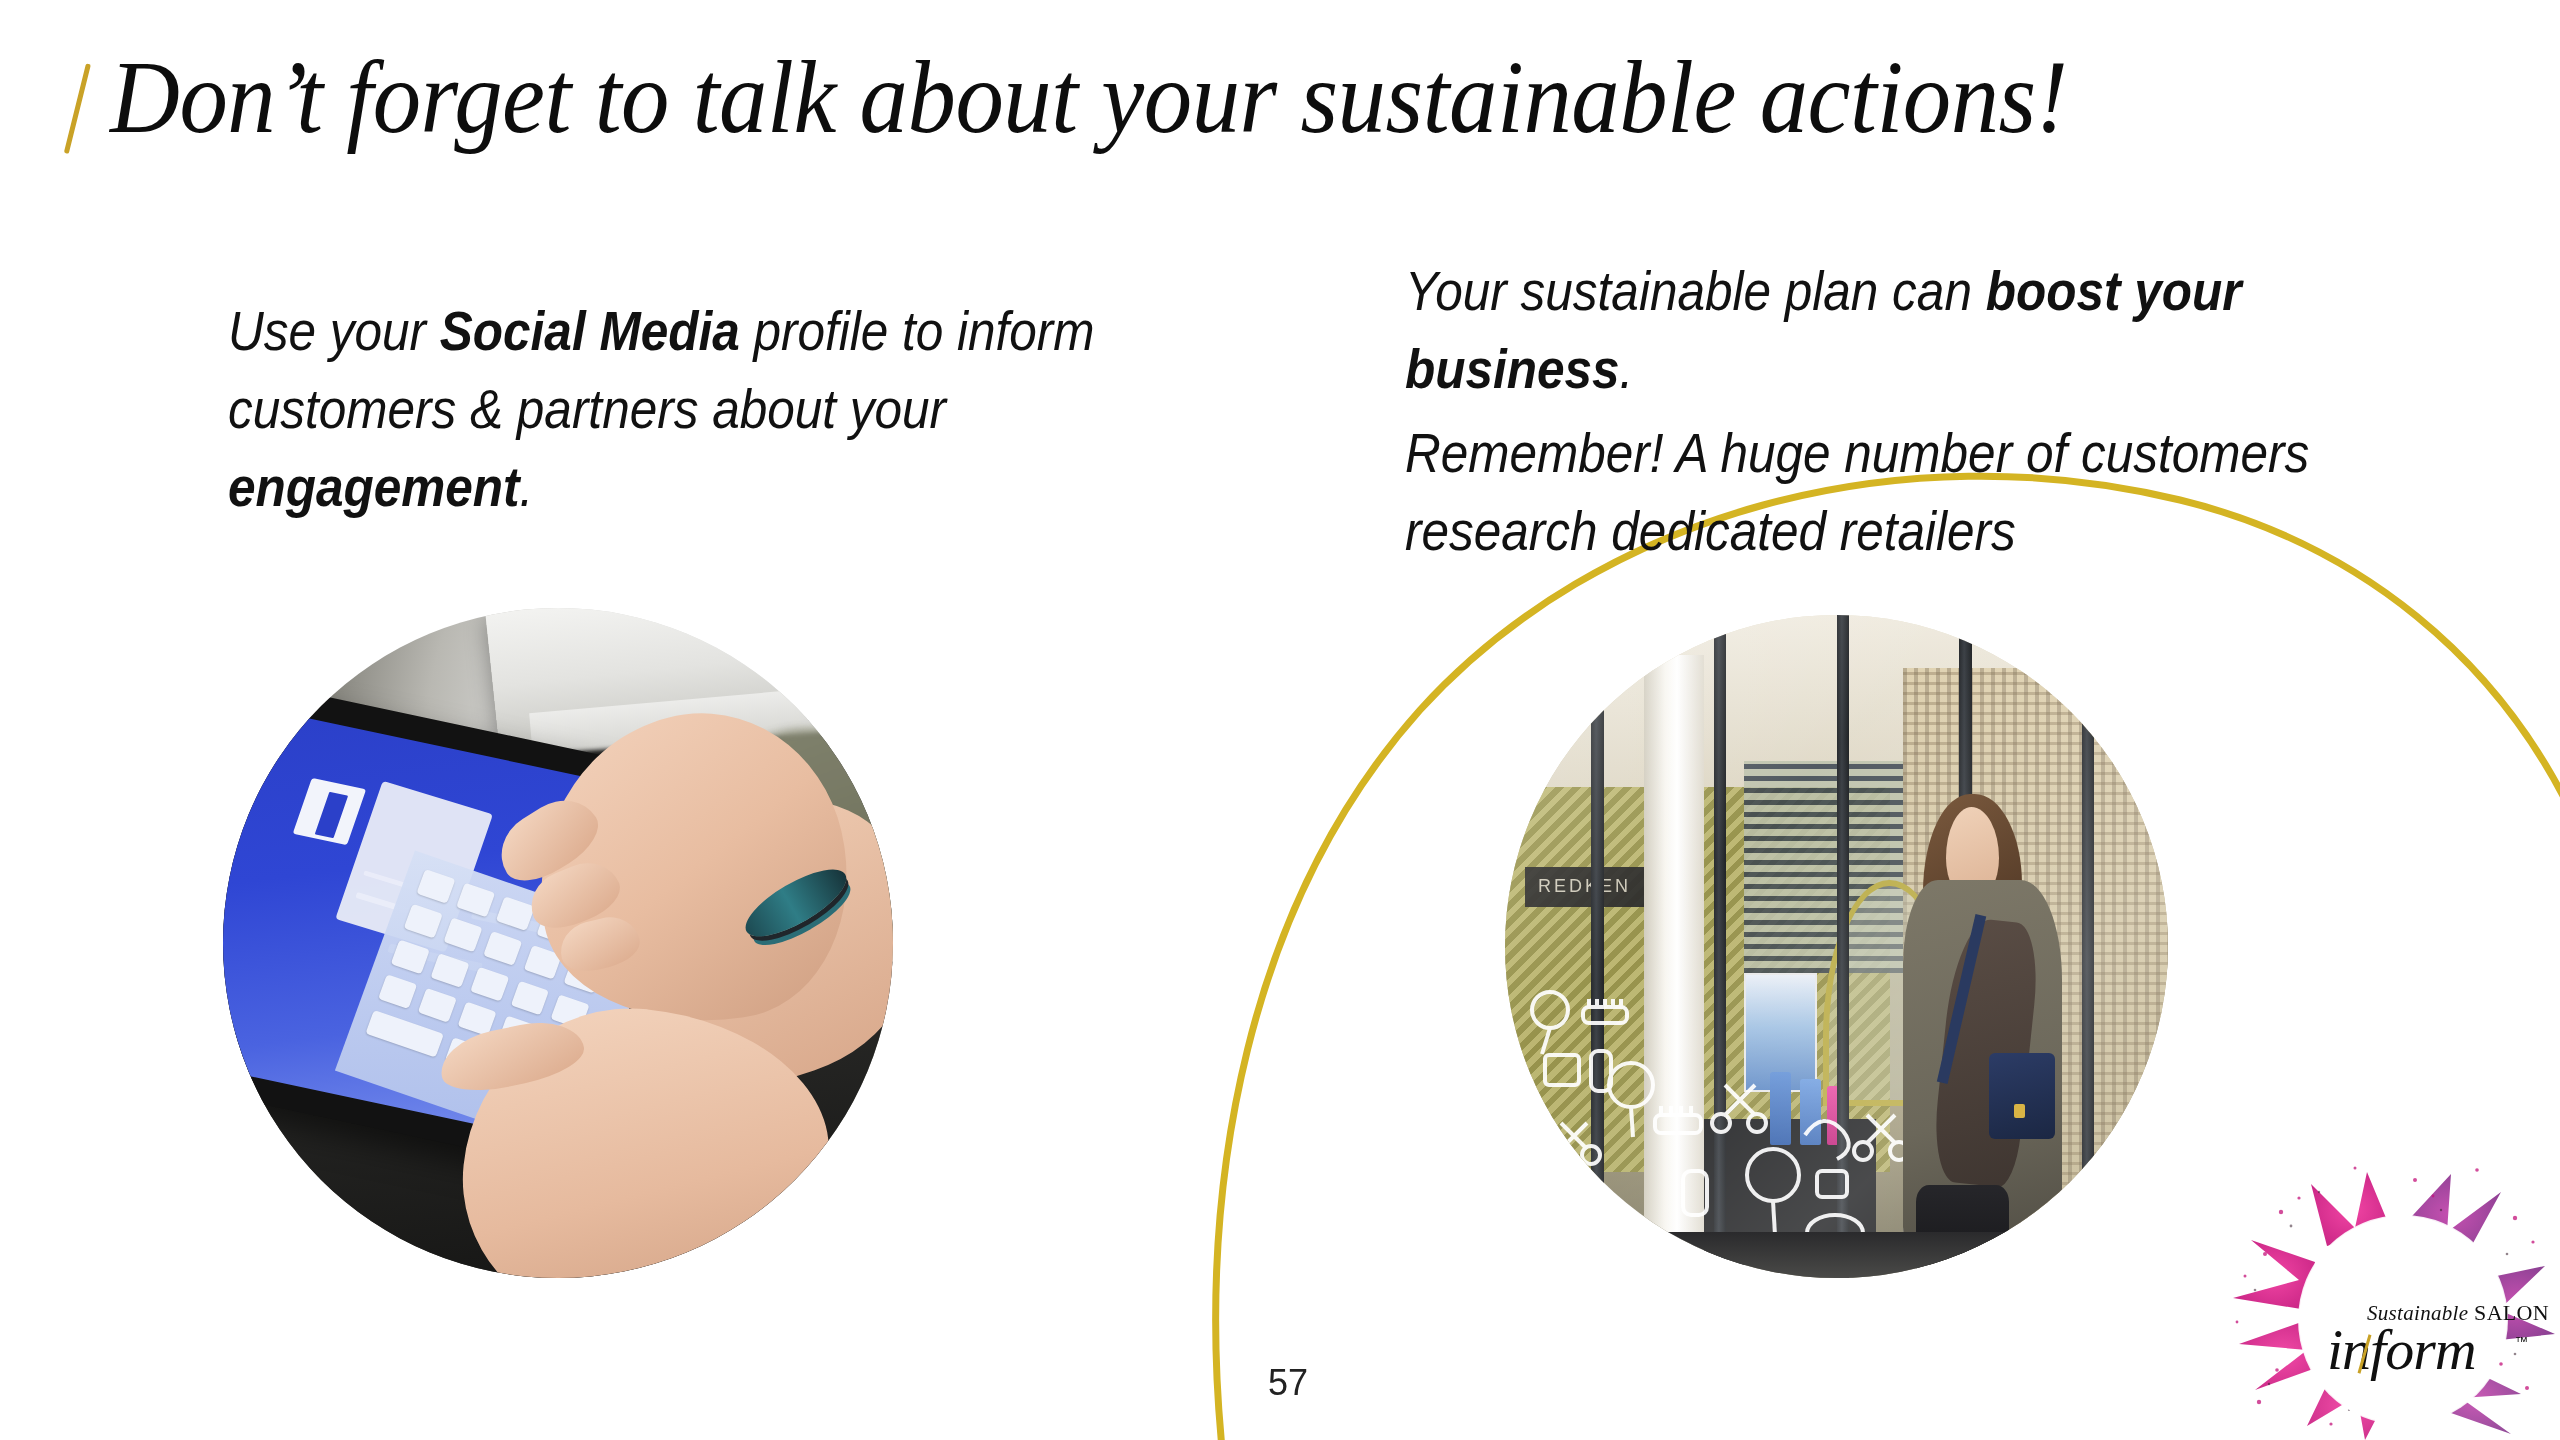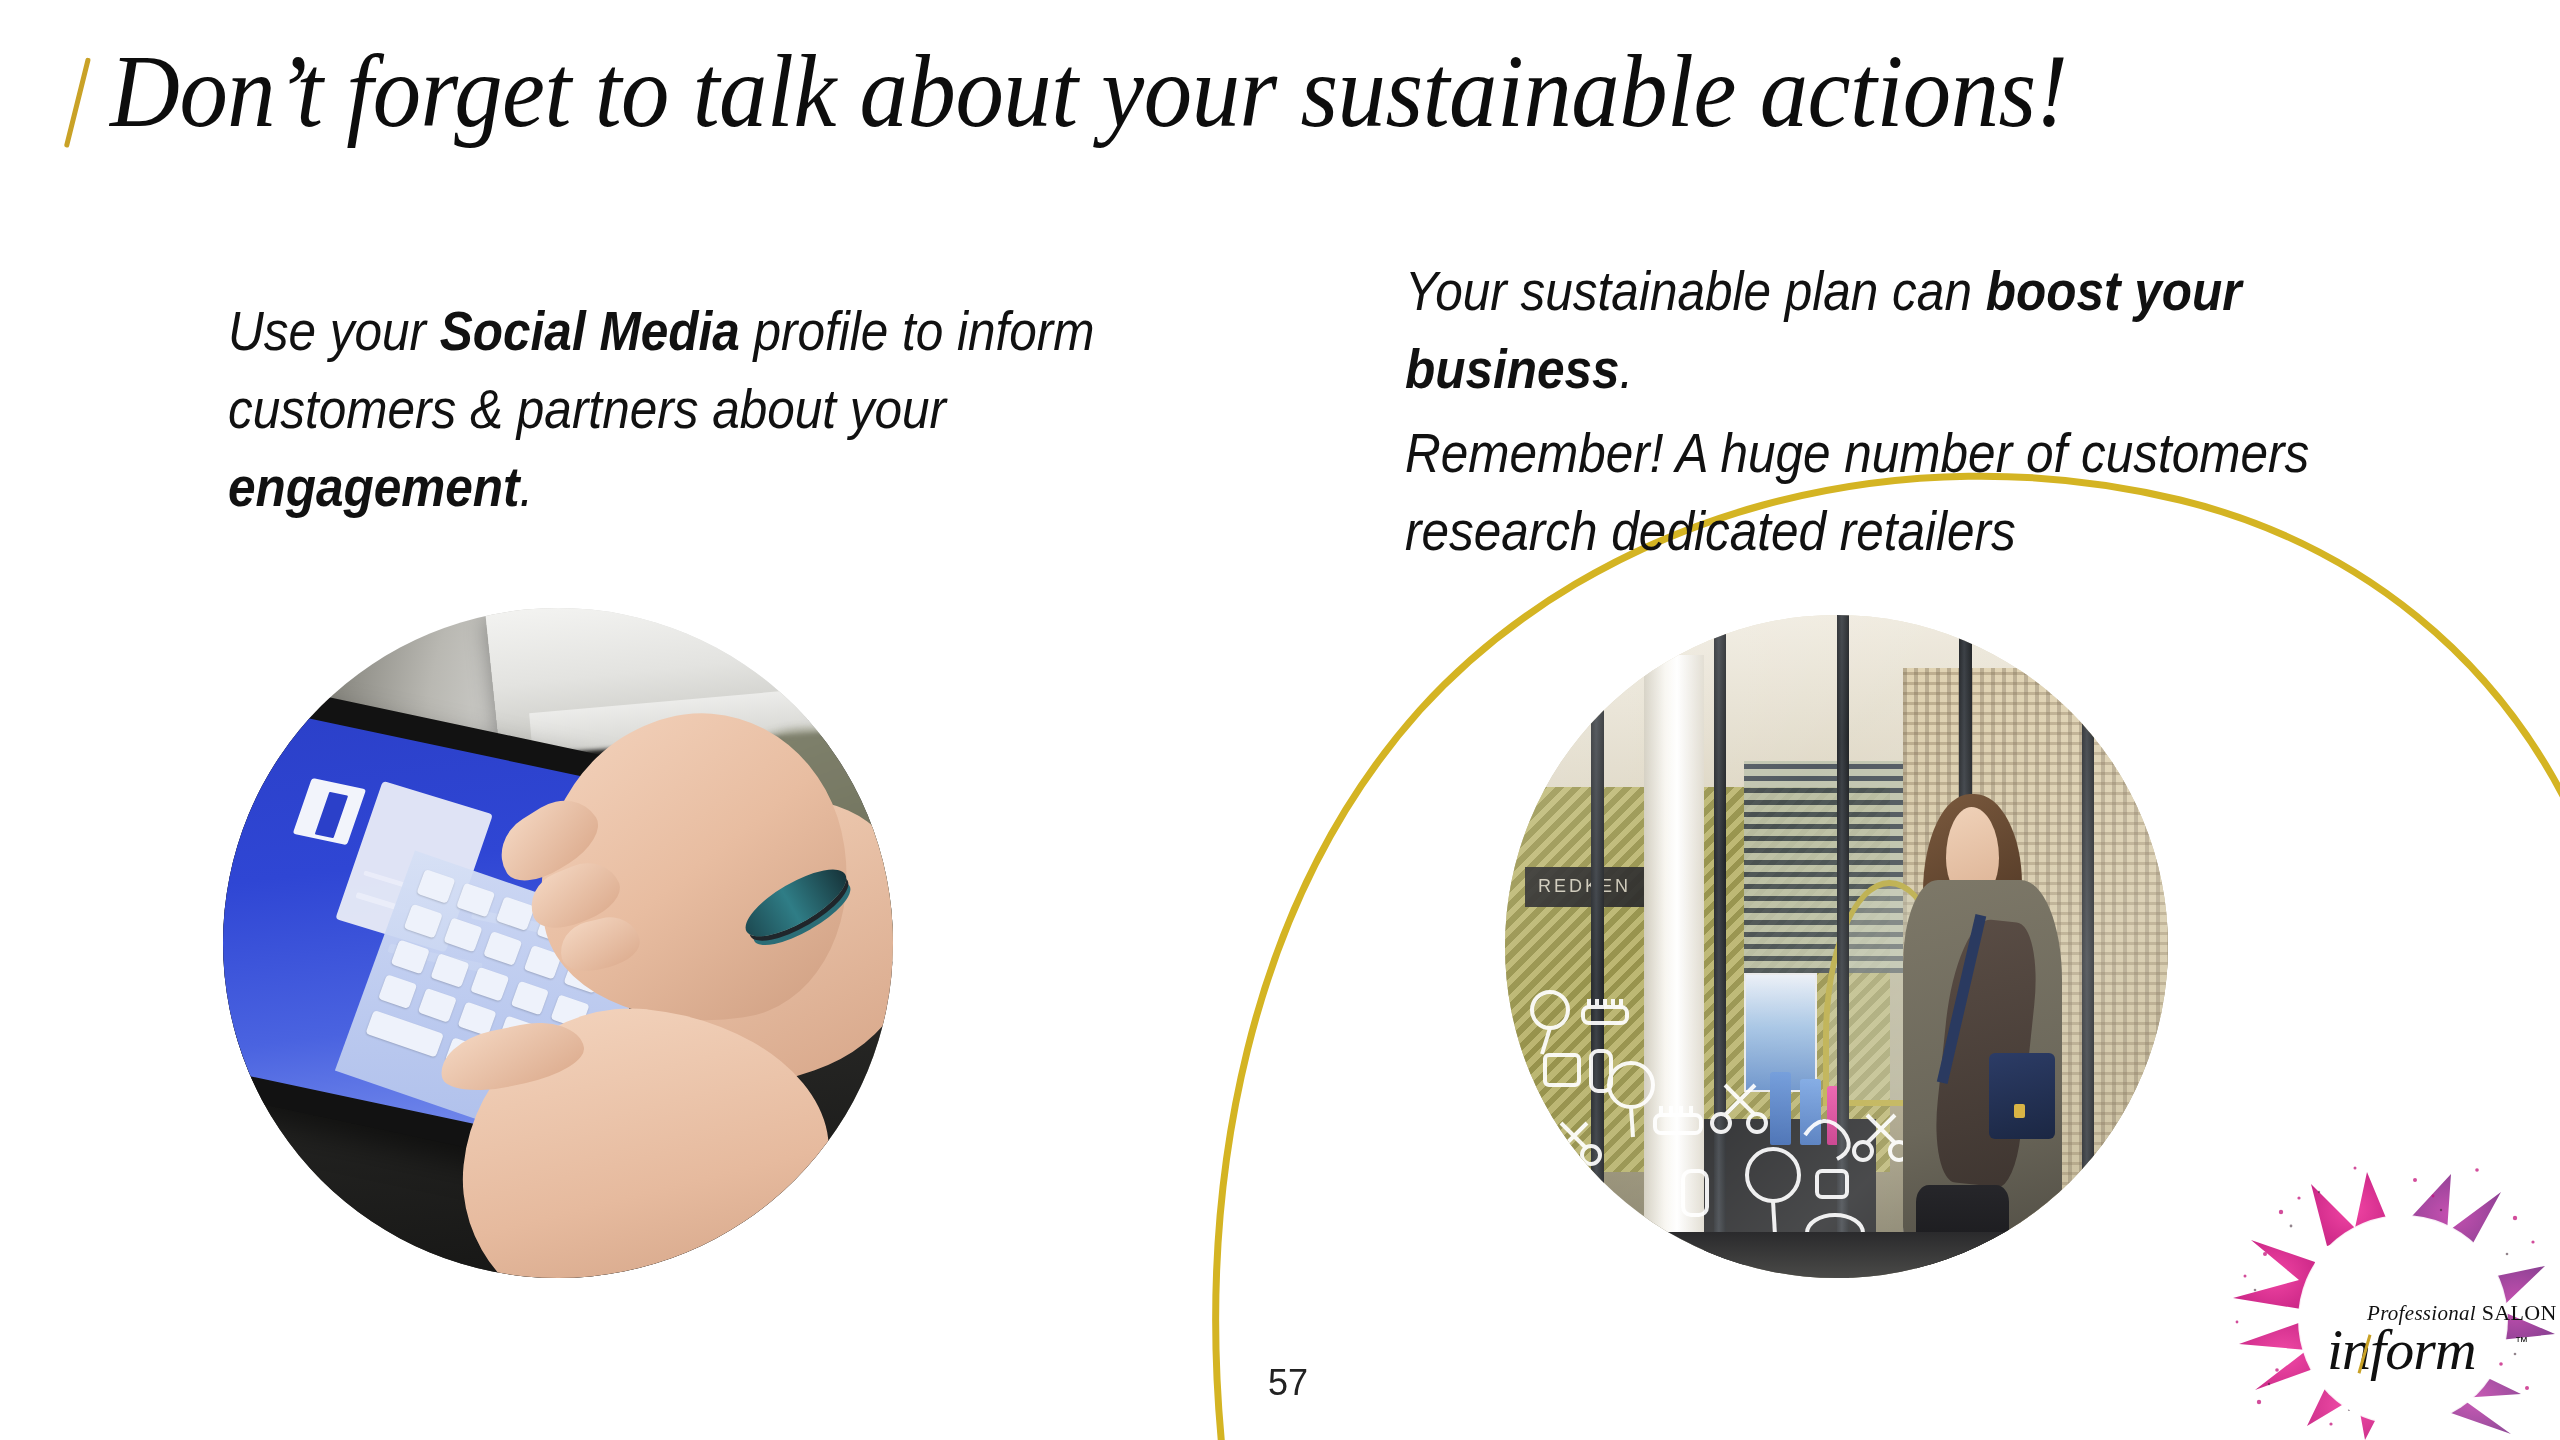--- a/index.html
+++ b/index.html
@@ -18,21 +18,21 @@
     background: #ffffff;
     font-family: "Liberation Sans", sans-serif;
   }
 
   
   .title-row {
     position: absolute;
     left: 70px;
     top: 28px;
     display: flex;
-    align-items: flex-start;
+    align-items: center;
     height: 130px;
   }
   .title-slash {
     width: 34px;
     height: 118px;
     position: relative;
     flex: none;
   }
   .title-slash::before {
     content: "";
@@ -623,19 +623,19 @@
           <circle cx="300" cy="196" r="1.3"></circle>
       </g>
       <g stroke="#ffffff" stroke-width="2" fill="none" opacity=".85">
         <path d="M118 96 q36 -22 70 -26"></path>
         <path d="M124 108 q34 -22 68 -26"></path>
         <path d="M86 176 q24 -16 44 -20"></path>
         <path d="M92 188 q24 -16 44 -20"></path>
       </g>
     </svg>
     <div class="em-circle"></div>
-    <div class="em-sus"><i>Professional</i> <span>SALON</span></div>
+    <div class="em-sus"><i>Sustainable</i> <span>SALON</span></div>
     <div class="em-word">inform</div>
     <div class="em-slash"></div>
     <div class="em-tm">™</div>
   </div>
 
 </div>
 
 </body></html>

